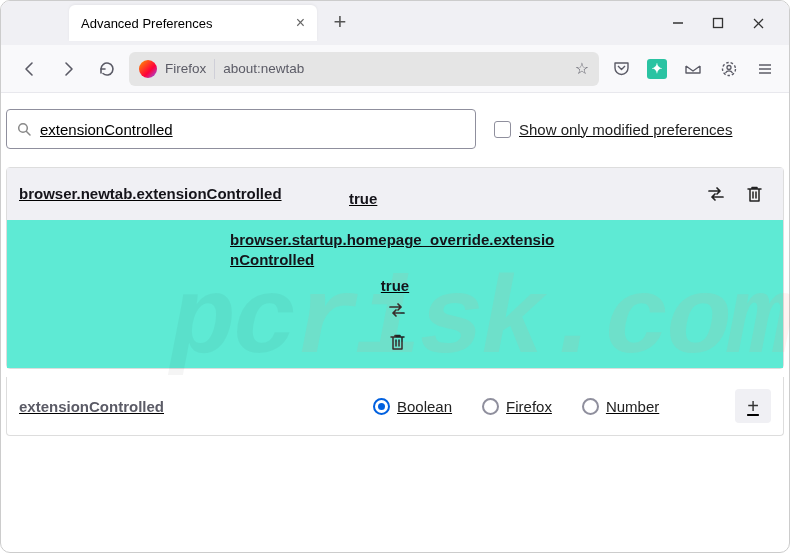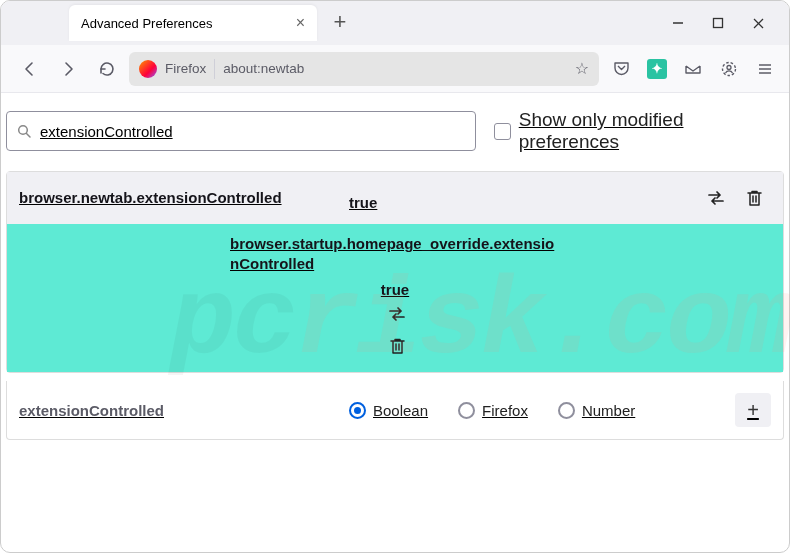--- a/index.html
+++ b/index.html
@@ -32,34 +32,34 @@
 .tbicons { display: flex; align-items: center; gap: 16px; padding-left: 4px; }
 .tbicons .ico { width: 20px; height: 20px; display: flex; align-items: center; justify-content: center; color: #5b5b66; font-size: 16px; }
 .tbicons .ico.green { color: #fff; background: #2ac3a2; border-radius: 3px; font-size: 13px; font-weight: bold; }
 
 
 .content { padding: 16px 5px; text-decoration: underline; }
 .searchrow { display: flex; align-items: center; gap: 18px; margin-bottom: 18px; }
 .search { flex: 0 0 470px; height: 40px; border: 1px solid #8f8f9d; border-radius: 4px; display: flex; align-items: center; padding: 0 10px; gap: 8px; }
 .search .mag { color: #888; font-size: 15px; }
 .search input { border: none; outline: none; font-size: 15px; flex: 1; background: transparent; }
-.checklabel { display: flex; align-items: center; gap: 8px; font-size: 19px; color: #222; }
+.checklabel { display: flex; align-items: center; gap: 8px; font-size: 15px; color: #222; }
 .checkbox { width: 17px; height: 17px; border: 1px solid #8f8f9d; border-radius: 3px; }
 
 .preftable { border: 1px solid #ddd; border-radius: 4px; }
 .prefrow { display: flex; align-items: center; padding: 10px 12px; font-size: 15px; min-height: 46px; }
 .prefrow.striped { background: #f0f0f4; }
 .prefrow.striped2 { background: #5eead4; flex-direction: column; }
 .prefrow .name { width: 330px; font-weight: 700; color: #15141a; line-height: 1.3; word-break: break-all; }
 .prefrow .val { flex: 1; font-weight: 700; color: #15141a; margin-top: 8px; }
 .prefrow .iconbtn { width: 34px; height: 32px; display: flex; align-items: center; justify-content: center; border-radius: 4px; margin-left: 4px; }
 
 .addnew { display: flex; align-items: center; padding: 12px 12px; font-size: 15px; border: 1px solid #ddd; border-top: none; border-radius: 0 0 4px 4px; margin-top: 8px; }
 .addnew .name { width: 330px; color: #5b5b66; font-weight: 600; }
-.radios { display: flex; gap: 30px; flex: 1; }
+.radios { display: flex; gap: 30px; flex: 1; margin-left: 24px; }
 .radio { display: flex; align-items: center; gap: 7px; color: #222; }
 .radio .circ { width: 17px; height: 17px; border: 2px solid #8f8f9d; border-radius: 50%; position: relative; }
 .radio.selected .circ { border-color: #0060df; }
 .radio.selected .circ::after { content: ""; position: absolute; inset: 3px; background: #0060df; border-radius: 50%; }
 .addbtn { width: 36px; height: 34px; background: #f0f0f4; border-radius: 4px; display: flex; align-items: center; justify-content: center; font-size: 20px; color: #333; }
 
 svg { display: block; }
 </style>
 </head>
 <body>

